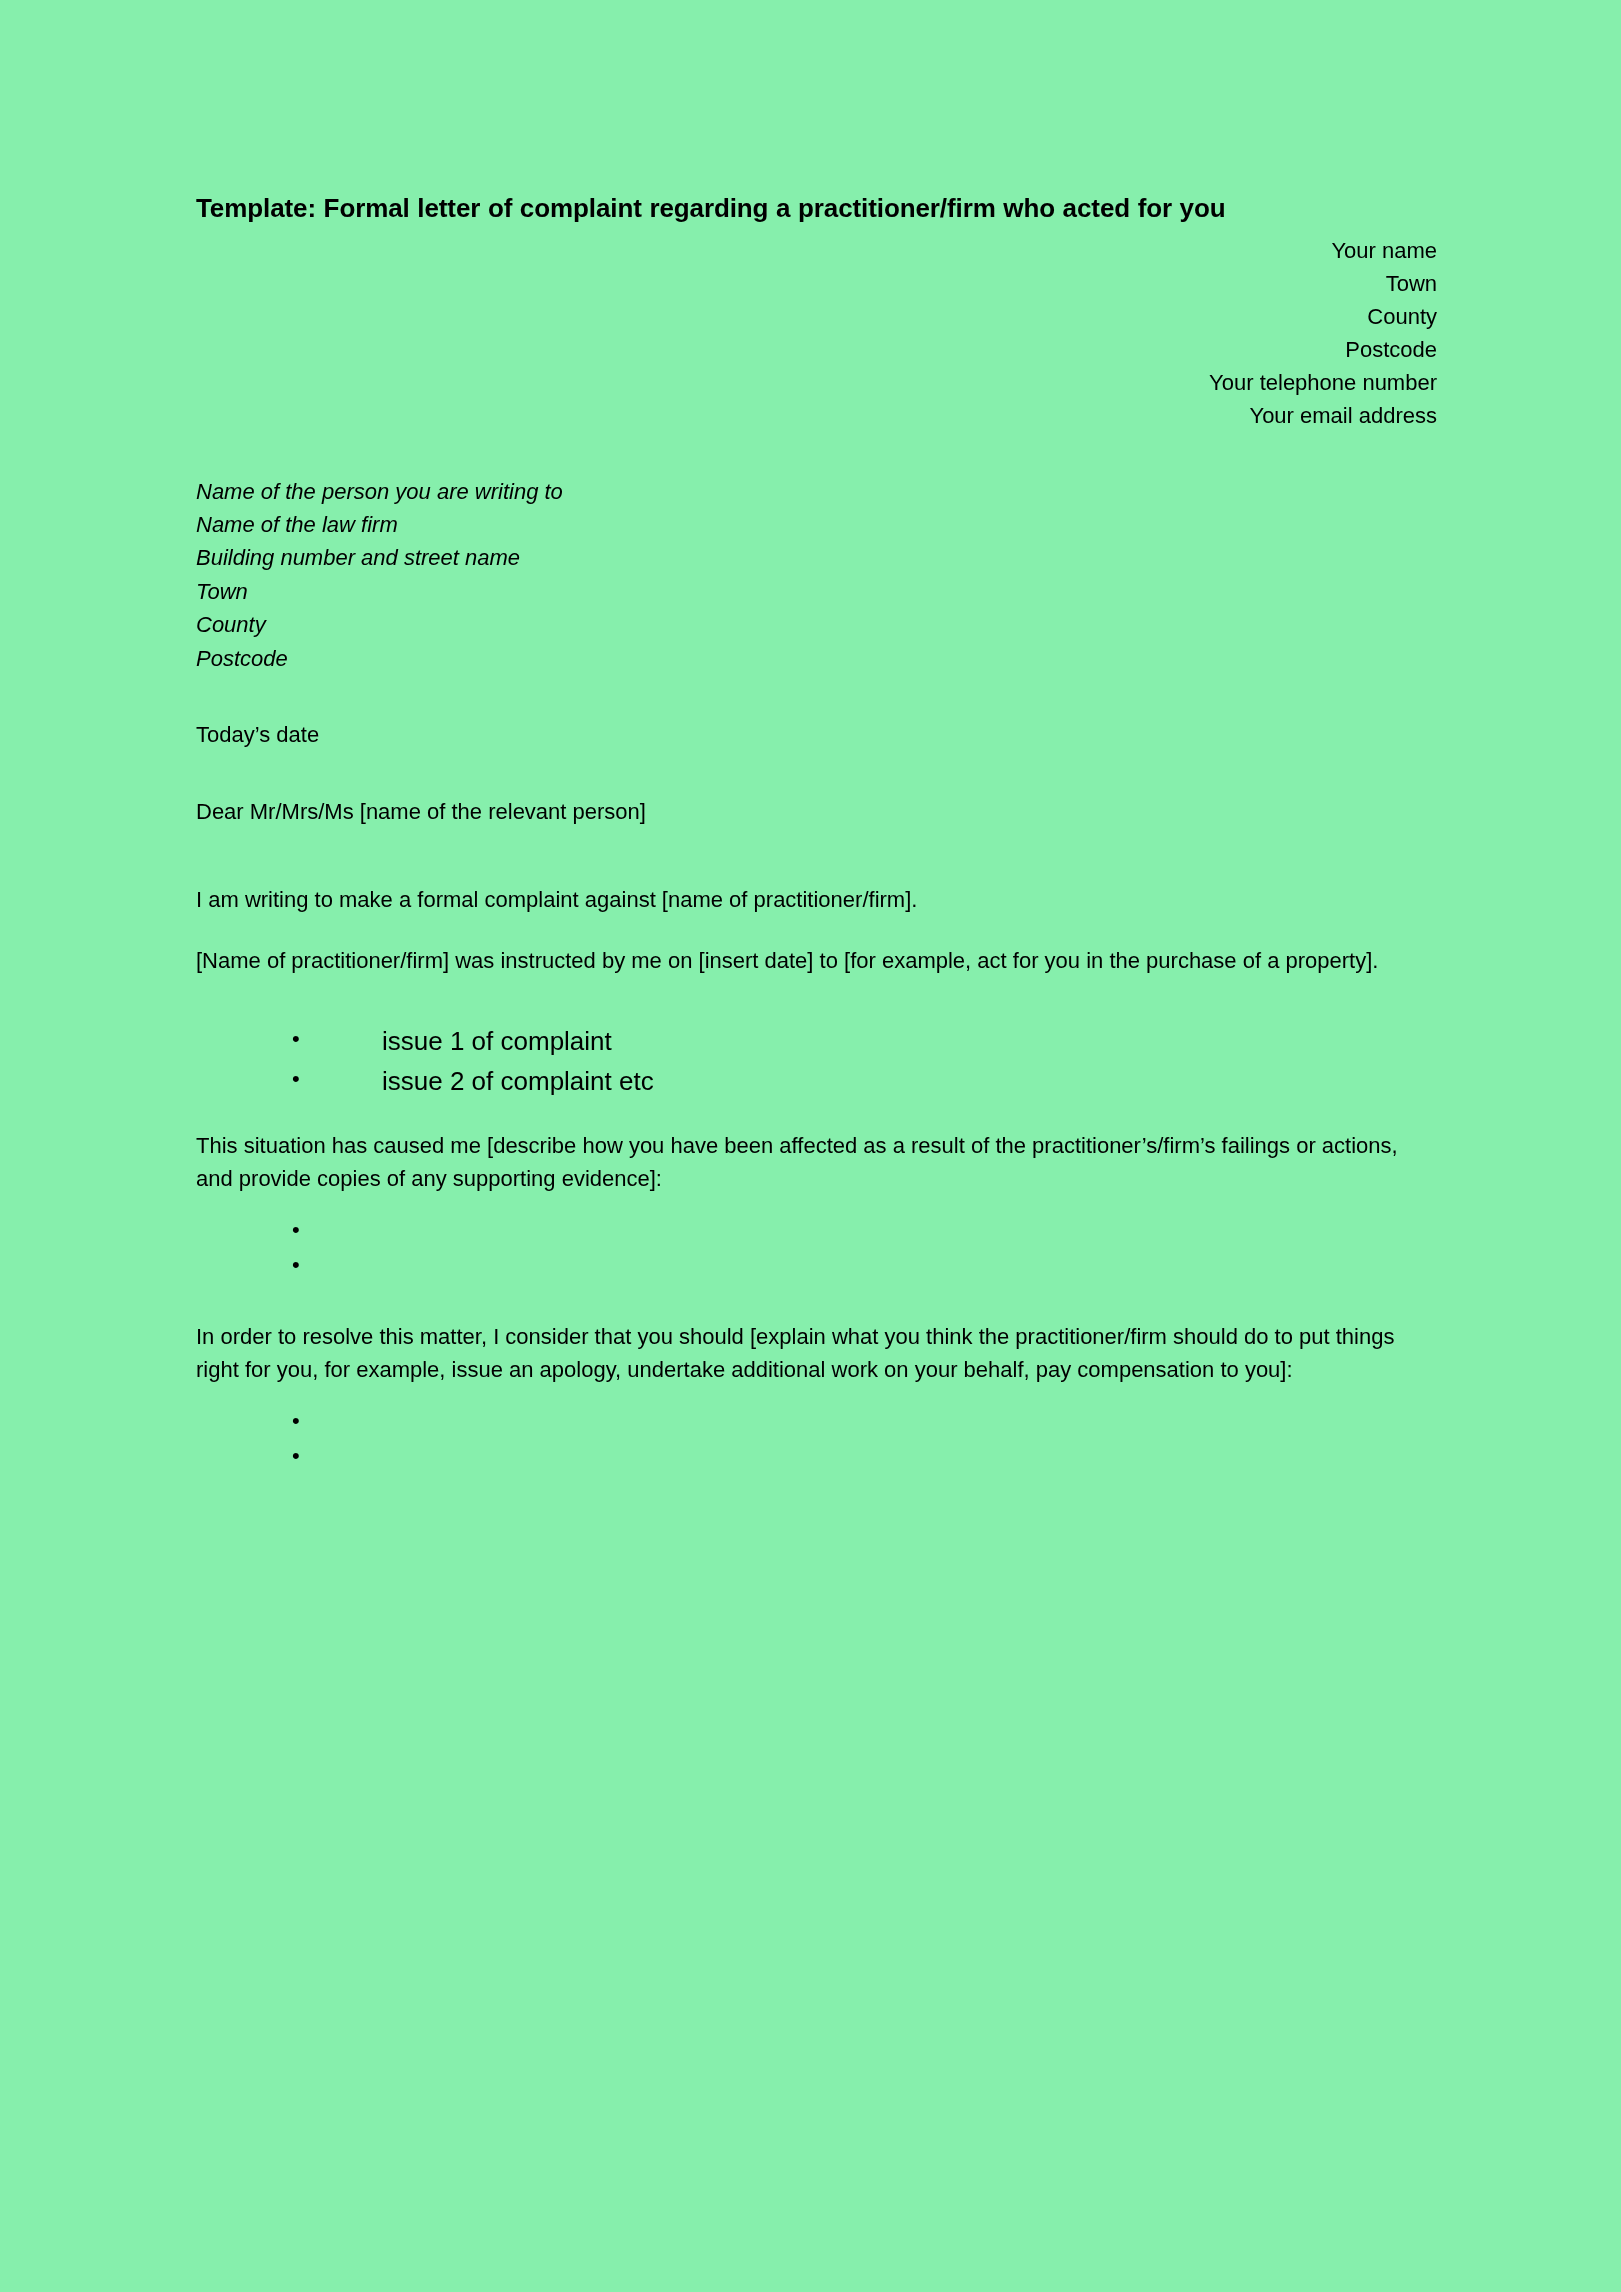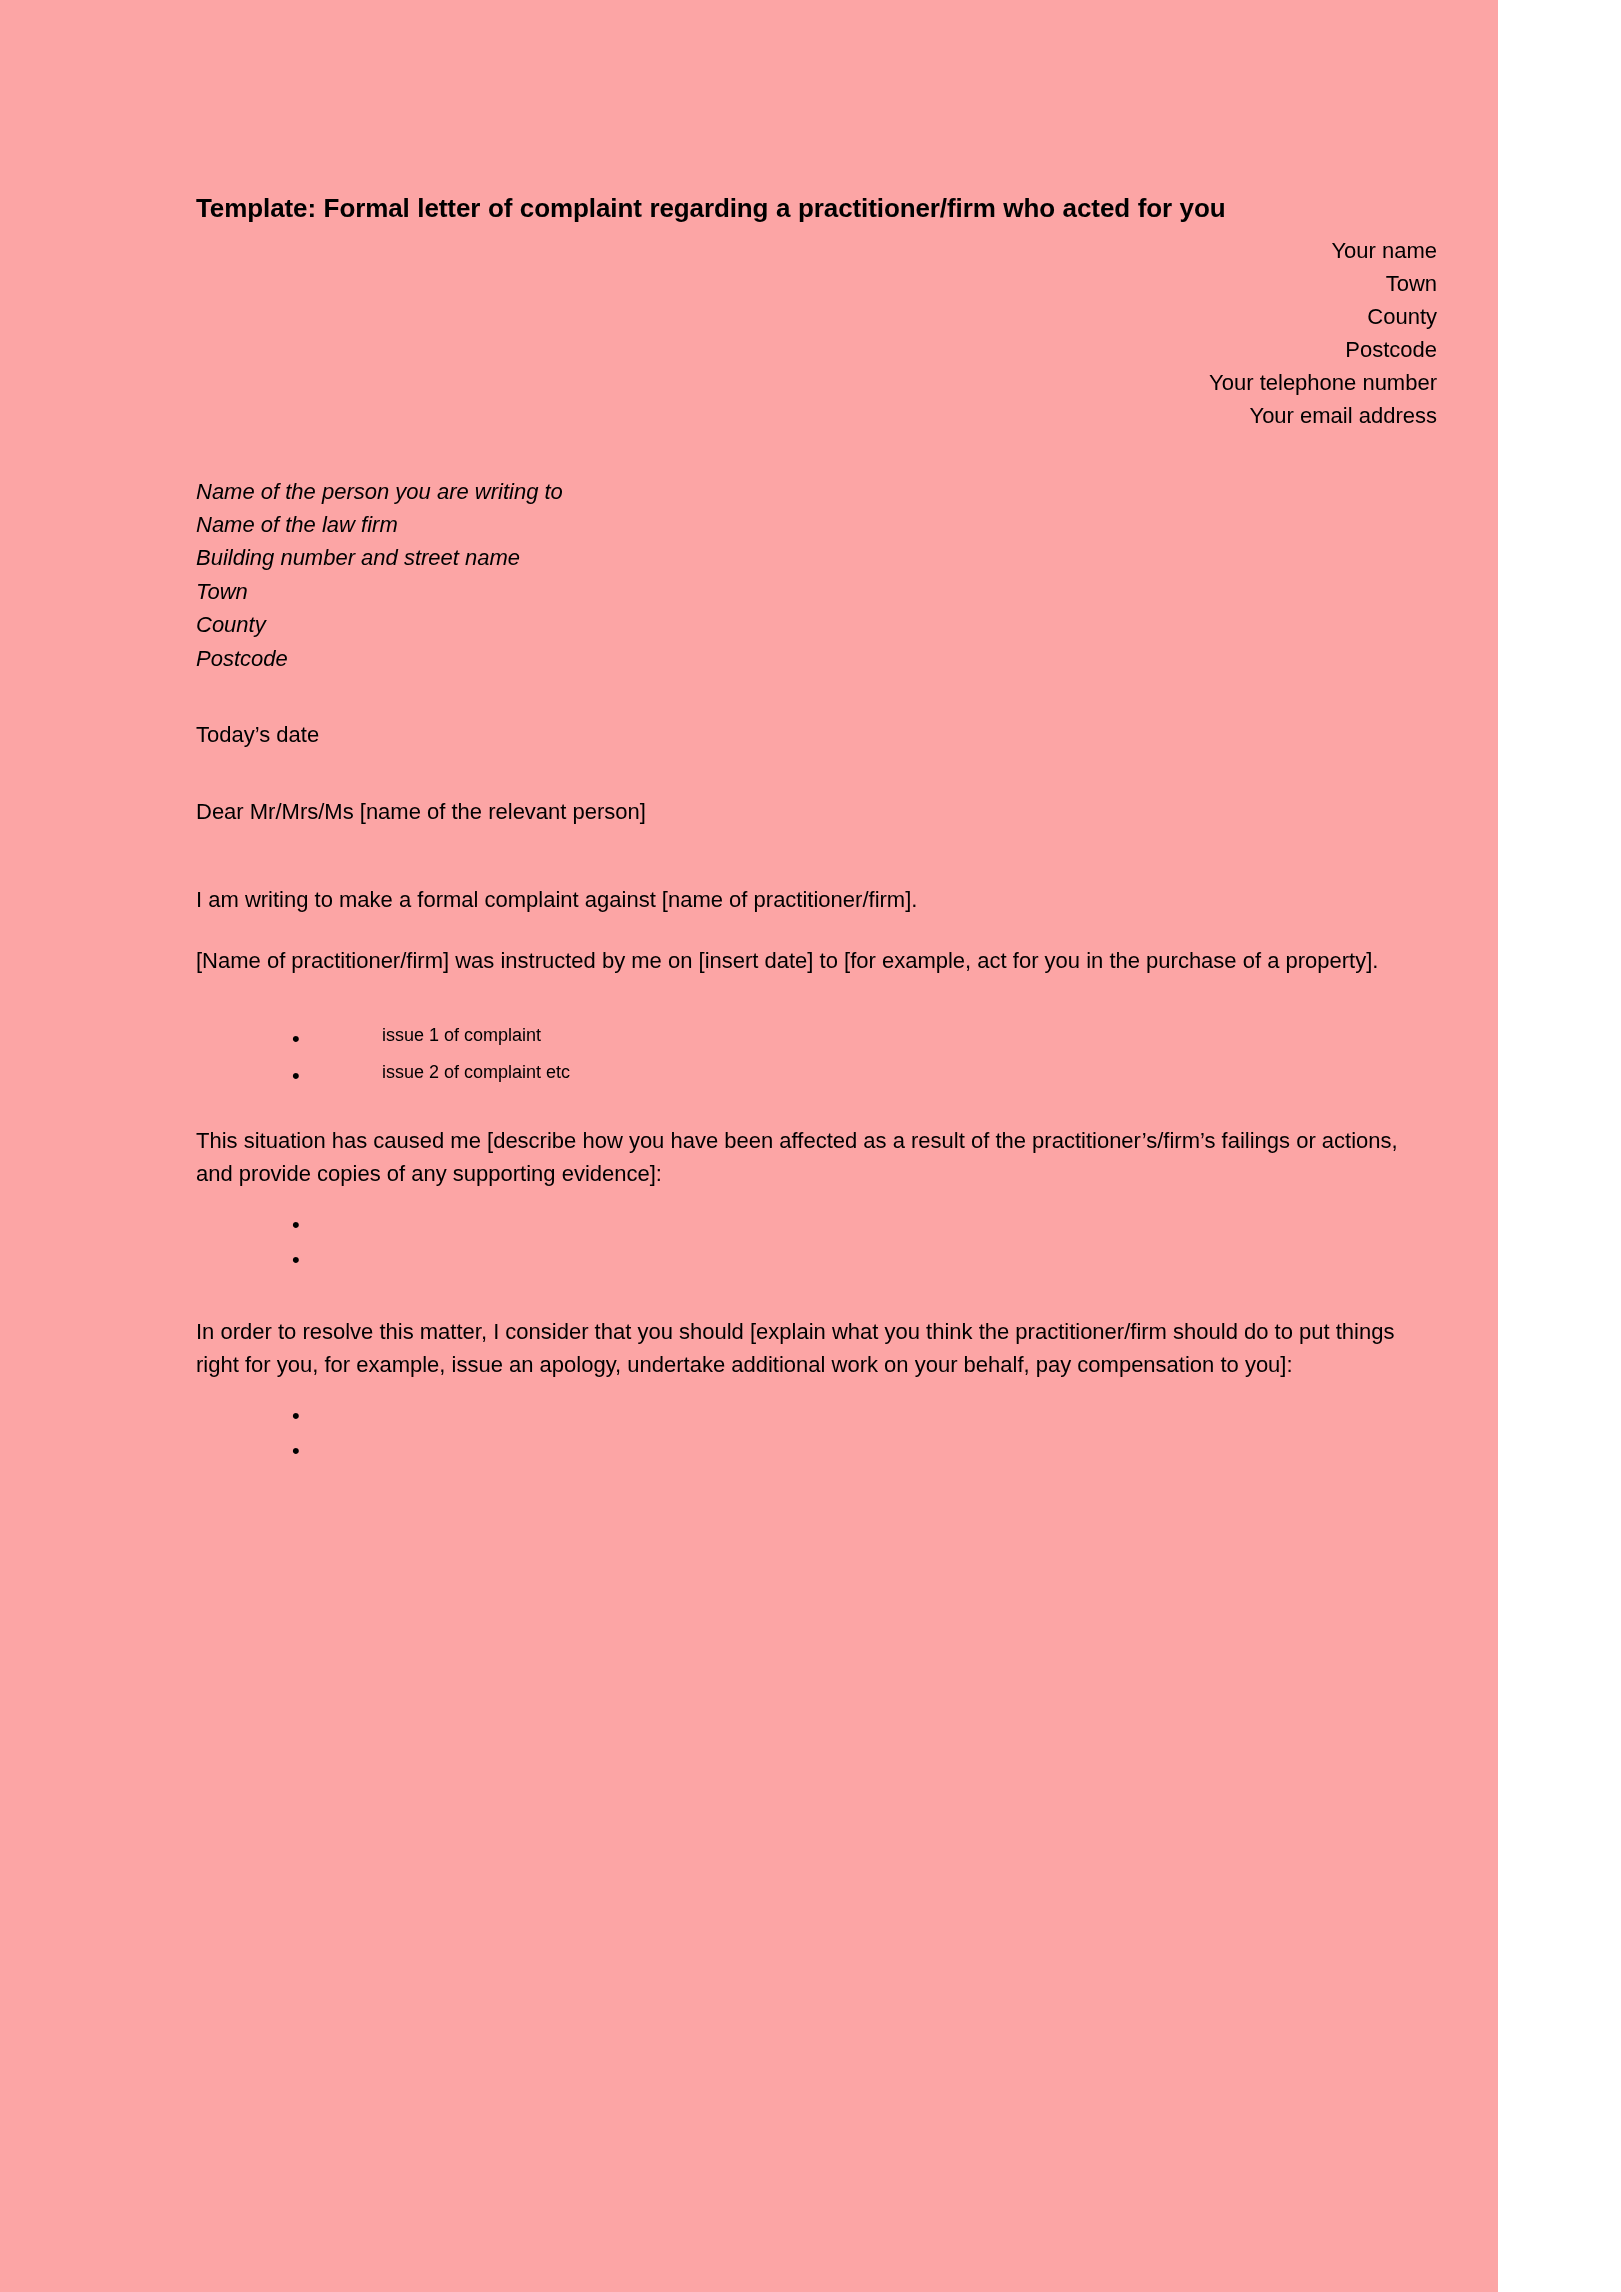--- a/index.html
+++ b/index.html
@@ -6,23 +6,23 @@
     margin: 0;
     padding: 0;
     background: #ffffff;
   }
   body {
     font-family: "Liberation Sans", sans-serif;
     color: #000000;
   }
   .page {
     position: relative;
-    width: 1498px;
+    width: 1621px;
     height: 2293px;
-    background: #fca5a5;
+    background: #86efac;
     overflow: hidden;
     box-sizing: border-box;
     padding-left: 32px;
   }
   .content {
     position: absolute;
     left: 196px;
     top: 192px;
     width: 1241px;
   }
@@ -79,21 +79,21 @@
   }
   .para.bold {
     font-weight: bold;
   }
 
   
   .bullets {
     margin: 0;
     padding: 0;
     list-style: none;
-    font-size: 18px;
+    font-size: 26px;
     line-height: 1.52;
   }
   .bullets li {
     position: relative;
     padding-left: 186px;
     min-height: 37px;
     margin: 0;
   }
   .bullets li::before {
     content: "\2022";

